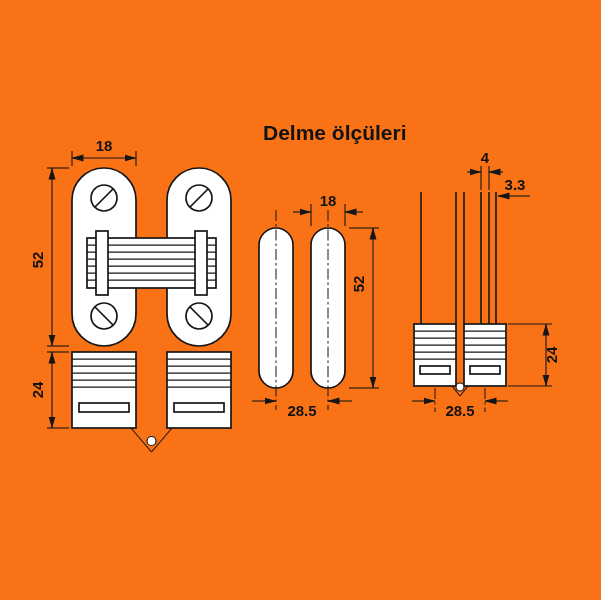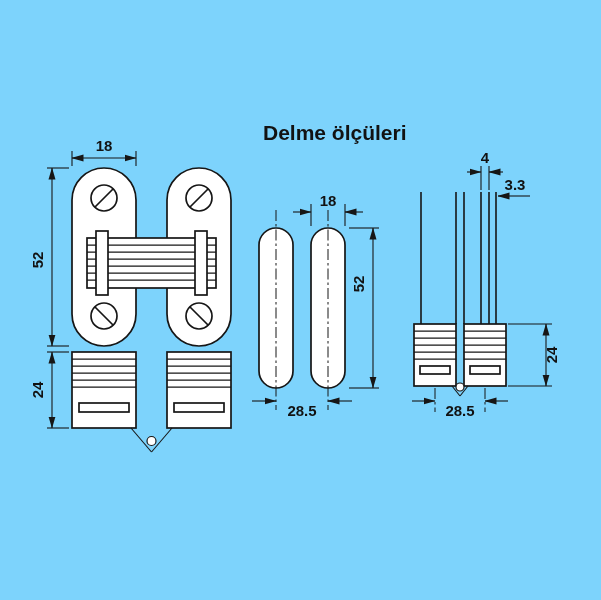--- a/index.html
+++ b/index.html
@@ -1,16 +1,16 @@
 <!DOCTYPE html>
 <html><head>
 <meta charset="utf-8">
 <style>
   html,body{margin:0;padding:0;background:#fff;}
-  .stage{position:relative;width:601px;height:600px;background:#7dd3fc;overflow:hidden;}
+  .stage{position:relative;width:601px;height:600px;background:#f97316;overflow:hidden;}
   svg{display:block;}
   text{font-family:"Liberation Sans","DejaVu Sans",sans-serif;font-weight:bold;fill:#121212;}
   .dimtext{font-size:15px;}
   .titletext{font-size:21px;}
   .ol{fill:none;stroke:#161616;stroke-width:1.7;}
   .olw{fill:#ffffff;stroke:#161616;stroke-width:1.7;}
   .hatch{stroke:#161616;stroke-width:1.25;fill:none;}
   .dim{stroke:#161616;stroke-width:1.1;fill:none;}
   .vline{stroke:#161616;stroke-width:1.6;fill:none;}
   .cl{stroke:#161616;stroke-width:1;fill:none;stroke-dasharray:11 3 2.5 3;}

